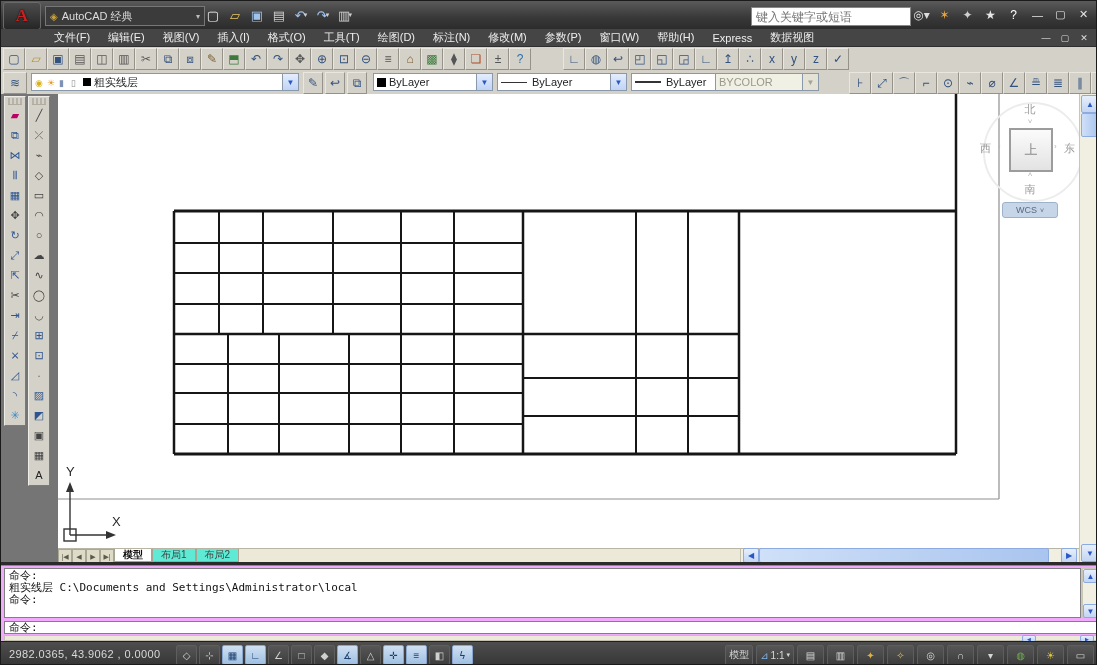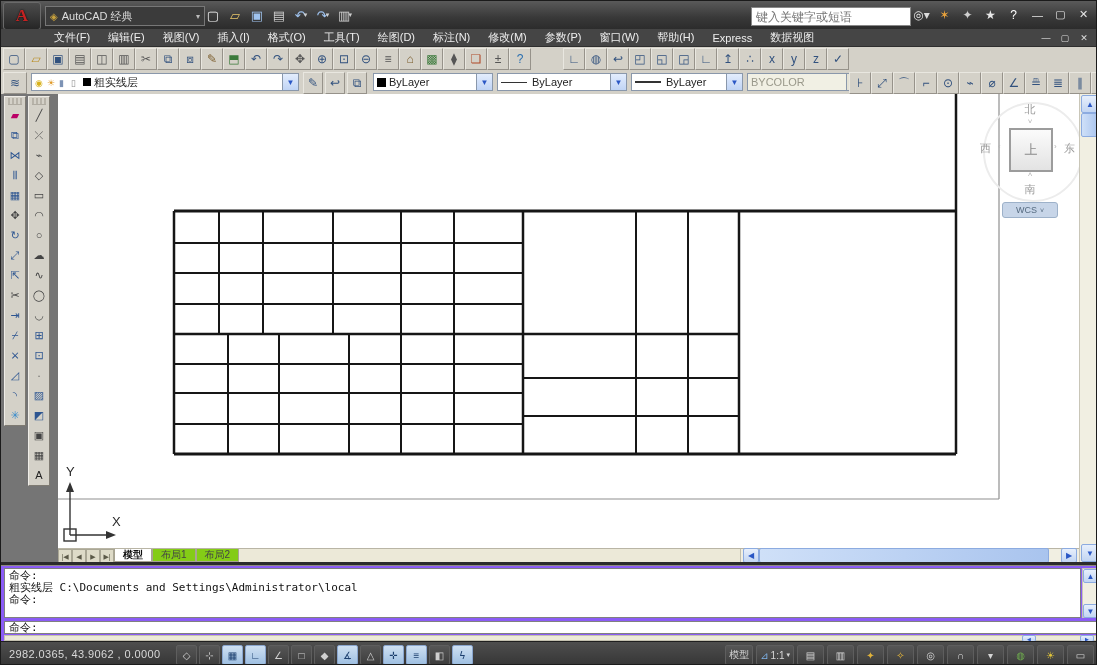--- a/index.html
+++ b/index.html
@@ -80,26 +80,26 @@
   .vc-box{left:951px;top:34px;width:40px;height:40px;background:linear-gradient(#fbfbfb,#e3e3e3);
     border:2px solid #9c9c9c;display:flex;align-items:center;justify-content:center;
     color:#8b8b8b;font-size:13px;}
   .wcs-pill{left:944px;top:108px;width:54px;height:14px;background:#c7d5e8;border:1px solid #9db1c9;
     border-radius:3px;color:#56 677e;color:#566b80;font-size:9px;display:flex;align-items:center;justify-content:center;gap:3px;}
   
   .tabrow{left:57px;top:547px;width:1021px;height:14px;background:#ece9d8;border-top:1px solid #b9b5a5;box-sizing:border-box;display:flex;align-items:stretch;}
   .tnav{width:12px;height:100%;border:1px solid #aaa795;background:#dedbc8;color:#5b5948;font-size:7px;
     display:flex;align-items:center;justify-content:center;}
   .tab{padding:0 8px;font-size:10px;color:#444;border:1px solid #a8a492;border-top:none;
-    display:flex;align-items:center;background:#84cc16;}
+    display:flex;align-items:center;background:#5eead4;}
   .tab.active{background:#fff;font-weight:bold;color:#111;}
   .hscroll{position:relative;flex:1;background:#f1efe2;border-left:1px solid #c2bfae;}
   
   .cmd-split{left:0;top:561px;width:1097px;height:3px;background:#2b2b2b;}
-  .cmdwin{left:0;top:564px;width:1097px;height:76px;background:#8b5cf6;border-top:1px solid #8d8a80;box-sizing:border-box;}
+  .cmdwin{left:0;top:564px;width:1097px;height:76px;background:#f0abfc;border-top:1px solid #8d8a80;box-sizing:border-box;}
   .cmd-hist{left:3px;top:566px;width:1077px;height:50px;background:#fff;border:1px solid #808080;
     font-family:"DejaVu Sans Mono","Liberation Mono",monospace;font-size:11px;color:#111;
     padding:1px 4px;box-sizing:border-box;line-height:12px;overflow:hidden;}
   .cmd-vscroll{left:1081px;top:566px;width:15px;height:50px;background:#f1efe2;border:1px solid #c9c6b8;box-sizing:border-box;}
   .cmd-input{left:3px;top:619px;width:1093px;height:13px;background:#fff;border:1px solid #808080;
     font-family:"DejaVu Sans Mono","Liberation Mono",monospace;font-size:11px;color:#111;
     padding:0 4px;box-sizing:border-box;line-height:12px;}
   .cmd-hscroll{left:3px;top:633px;width:1093px;height:6px;background:#ece9d8;border:1px solid #c4c1b0;box-sizing:border-box;}
   
   .statusbar{left:0;top:640px;width:1097px;height:25px;background:linear-gradient(#4e4e4e,#353535);
@@ -353,21 +353,21 @@
     <div class="combo" style="left:496px;width:130px">
       <span class="lineglyph"></span>
       <span>ByLayer</span>
       <span class="arw">▼</span>
     </div>
     <div class="combo" style="left:630px;width:112px">
       <span class="lineglyph" style="border-top-width:2px"></span>
       <span>ByLayer</span>
       <span class="arw">▼</span>
     </div>
-    <div class="combo disabled" style="left:746px;width:116px">
+    <div class="combo disabled" style="left:714px;width:104px">
       <span>BYCOLOR</span>
       <span class="arw">▼</span>
     </div>
     <div class="tb-group" style="left:848px" id="dim-toolbar">
         <div class="tbtn">
           <span>⊦</span>
         </div>
         <div class="tbtn">
           <span>⤢</span>
         </div>

